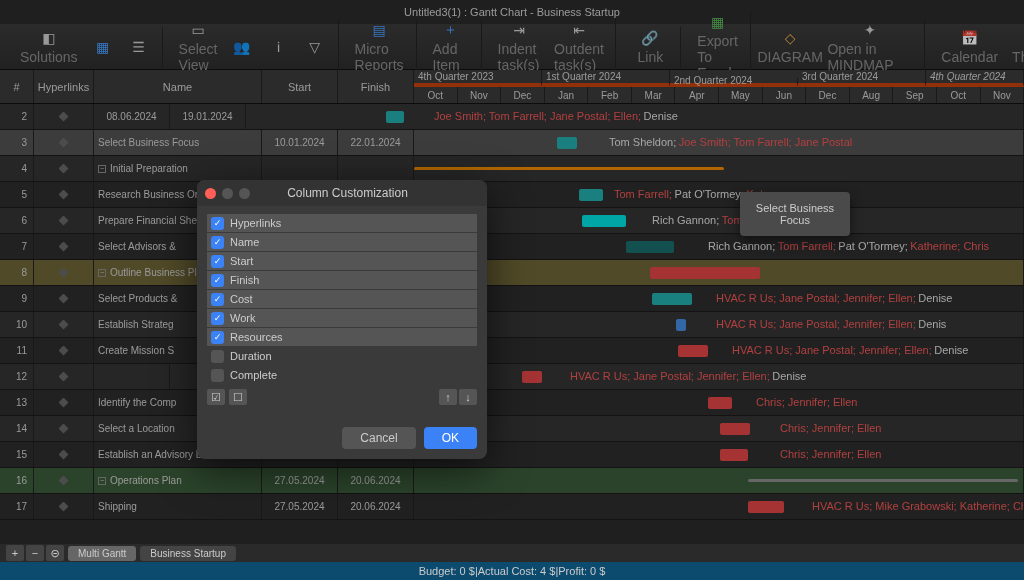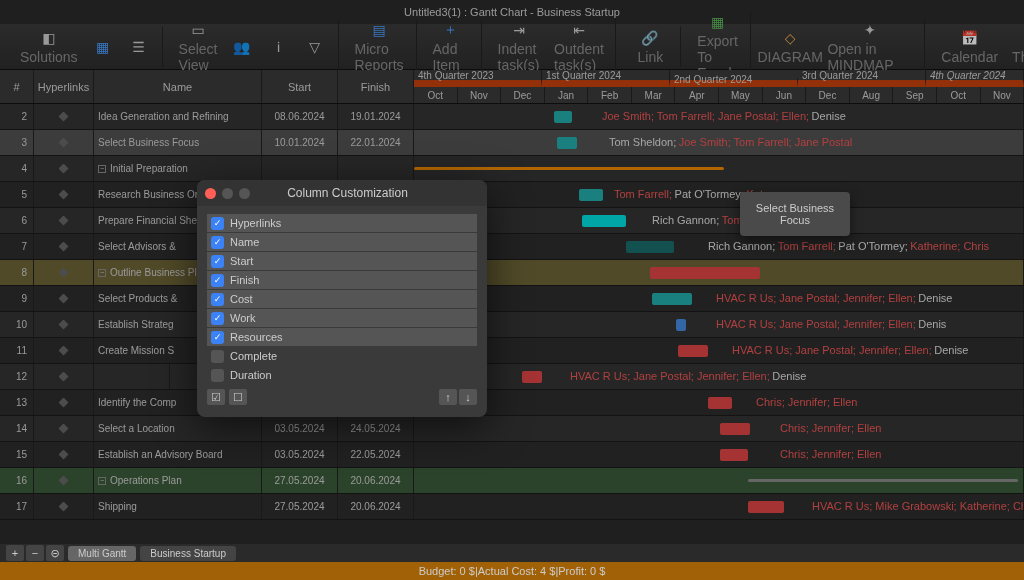--- a/index.html
+++ b/index.html
@@ -20,21 +20,21 @@
 
 .grid-wrap{position:absolute;top:70px;left:0;right:0;bottom:36px;overflow:hidden;background:#2a2a2a}
 .grid-header{display:flex;height:34px;background:#3a3a3a;border-bottom:1px solid #111}
 .col-num{width:34px;border-right:1px solid #222;display:flex;align-items:center;justify-content:center}
 .col-links{width:60px;border-right:1px solid #222;display:flex;align-items:center;justify-content:center}
 .col-name{width:168px;border-right:1px solid #222;display:flex;align-items:center;justify-content:center}
 .col-start{width:76px;border-right:1px solid #222;display:flex;align-items:center;justify-content:center}
 .col-finish{width:76px;border-right:1px solid #222;display:flex;align-items:center;justify-content:center}
 .timeline-header{flex:1;display:flex;flex-direction:column}
 .quarters{display:flex;height:17px}
-.quarter{border-right:1px solid #222;border-bottom:7px solid #c2410c;display:flex;align-items:center;padding-left:4px;font-size:10px}
+.quarter{border-right:1px solid #222;border-bottom:4px solid #c2410c;display:flex;align-items:center;padding-left:4px;font-size:10px}
 .months{display:flex;height:17px}
 .month{border-right:1px solid #222;display:flex;align-items:center;justify-content:center;font-size:10px;flex:1}
 
 .rows{}
 .row{display:flex;height:26px;border-bottom:1px solid #1a1a1a}
 .row:nth-child(odd){background:#333}
 .row:nth-child(even){background:#2d2d2d}
 .row.highlight-yellow{background:#6b6336}
 .row.highlight-green{background:#3a5a3a}
 .row.selected{background:#505050}
@@ -59,21 +59,21 @@
 .resources{position:absolute;font-size:9px;top:6px;white-space:nowrap}
 .res-red{color:#e55}
 .res-white{color:#ddd}
 
 .bottom-tabs{position:absolute;bottom:18px;left:0;right:0;height:18px;background:#2a2a2a;display:flex;align-items:center;padding:0 4px;gap:4px}
 .tab{padding:2px 10px;background:#444;border-radius:3px;font-size:10px;cursor:pointer}
 .tab.active{background:#666}
 .zoom-controls{display:flex;gap:2px;margin-left:2px}
 .zoom-btn{width:18px;height:16px;background:#444;display:flex;align-items:center;justify-content:center;cursor:pointer;border-radius:2px}
 
-.statusbar{position:absolute;bottom:0;left:0;right:0;height:18px;background:#a16207;display:flex;align-items:center;justify-content:center;font-size:10px;color:#999}
+.statusbar{position:absolute;bottom:0;left:0;right:0;height:18px;background:#0c4a6e;display:flex;align-items:center;justify-content:center;font-size:10px;color:#999}
 
 .dialog{position:absolute;left:197px;top:180px;width:290px;background:#3a3a3a;border-radius:8px;box-shadow:0 10px 40px rgba(0,0,0,.6);overflow:hidden}
 .dialog-titlebar{height:26px;background:#333;display:flex;align-items:center;padding:0 8px;gap:6px}
 .traffic{display:flex;gap:6px}
 .traffic span{width:11px;height:11px;border-radius:50%}
 .tl-red{background:#ff5f56}
 .tl-yellow{background:#555}
 .tl-green{background:#555}
 .dialog-title{flex:1;text-align:center;font-size:12px;font-weight:500;margin-left:-40px}
 .dialog-body{padding:8px 10px}
@@ -223,21 +223,20 @@
           <div class="month">Nov</div>
         </div>
     </div>
   </div>
   <div class="rows" id="rows">
       <div class="row">
         <div class="cell num">2</div>
         <div class="cell links">
           <span class="ghost-icon"></span>
         </div>
-        <div class="cell name">Idea Generation and Refining</div>
         <div class="cell start">08.06.2024</div>
         <div class="cell finish">19.01.2024</div>
         <div class="cell timeline">
           <div class="bar teal" style="left: 140px; width: 18px;"></div>
           <div class="resources" style="left: 188px;"><span class="res-red">Joe Smith; Tom Farrell; Jane Postal; Ellen;</span> <span class="res-white">Denise</span></div>
         </div>
       </div>
       <div class="row selected">
         <div class="cell num">3</div>
         <div class="cell links">
@@ -490,29 +489,33 @@
         <div class="check-item">
           <span class="checkbox on">✓</span>
           <span class="check-label">Work</span>
         </div>
         <div class="check-item">
           <span class="checkbox on">✓</span>
           <span class="check-label">Resources</span>
         </div>
         <div class="check-item unchecked">
           <span class="checkbox off"></span>
-          <span class="check-label">Complete</span>
+          <span class="check-label">Duration</span>
         </div>
         <div class="check-item unchecked">
           <span class="checkbox off"></span>
-          <span class="check-label">Duration</span>
+          <span class="check-label">Complete</span>
         </div>
       </div>
     <div class="dialog-toolbar">
       <div class="dlg-small-btn">☑</div>
       <div class="dlg-small-btn">☐</div>
       <div class="dlg-arrows">
         <div class="dlg-small-btn">↑</div>
         <div class="dlg-small-btn">↓</div>
       </div>
     </div>
   </div>
+  <div class="dialog-footer">
+    <div class="dlg-btn cancel">Cancel</div>
+    <div class="dlg-btn ok">OK</div>
+  </div>
 </div>
 
 </body></html>

